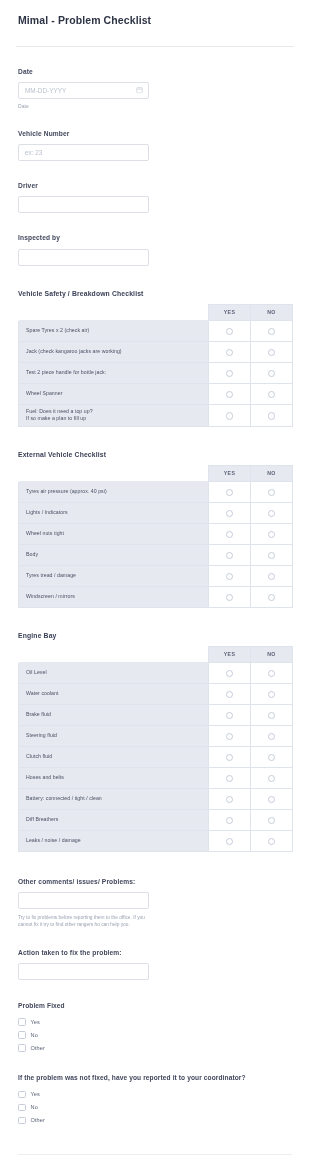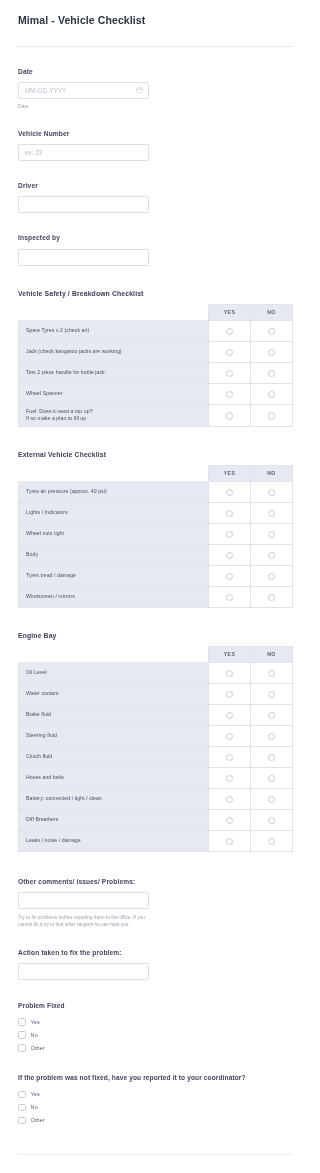--- a/index.html
+++ b/index.html
@@ -178,21 +178,21 @@
   }
   .gap-22 { height: 22px; }
   .gap-25 { height: 25px; }
 </style>
 </head>
 <body>
 
 <div class="page">
 
   <div class="form-header">
-    <div class="form-title">Mimal - Vehicle Checklist</div>
+    <div class="form-title">Mimal - Problem Checklist</div>
   </div>
   <div class="header-rule"></div>
 
   <div class="field">
     <div class="field-label">Date</div>
     <div class="input-wrap">
       <input class="text-input" type="text" placeholder="MM-DD-YYYY" style="">
       <svg class="cal-icon" viewBox="0 0 16 16">
         <rect x="1.5" y="3" width="13" height="11.5" rx="1.5" fill="none" stroke="#9aa1b1" stroke-width="1.4"></rect>
         <line x1="1.5" y1="6.5" x2="14.5" y2="6.5" stroke="#9aa1b1" stroke-width="1.2"></line>

